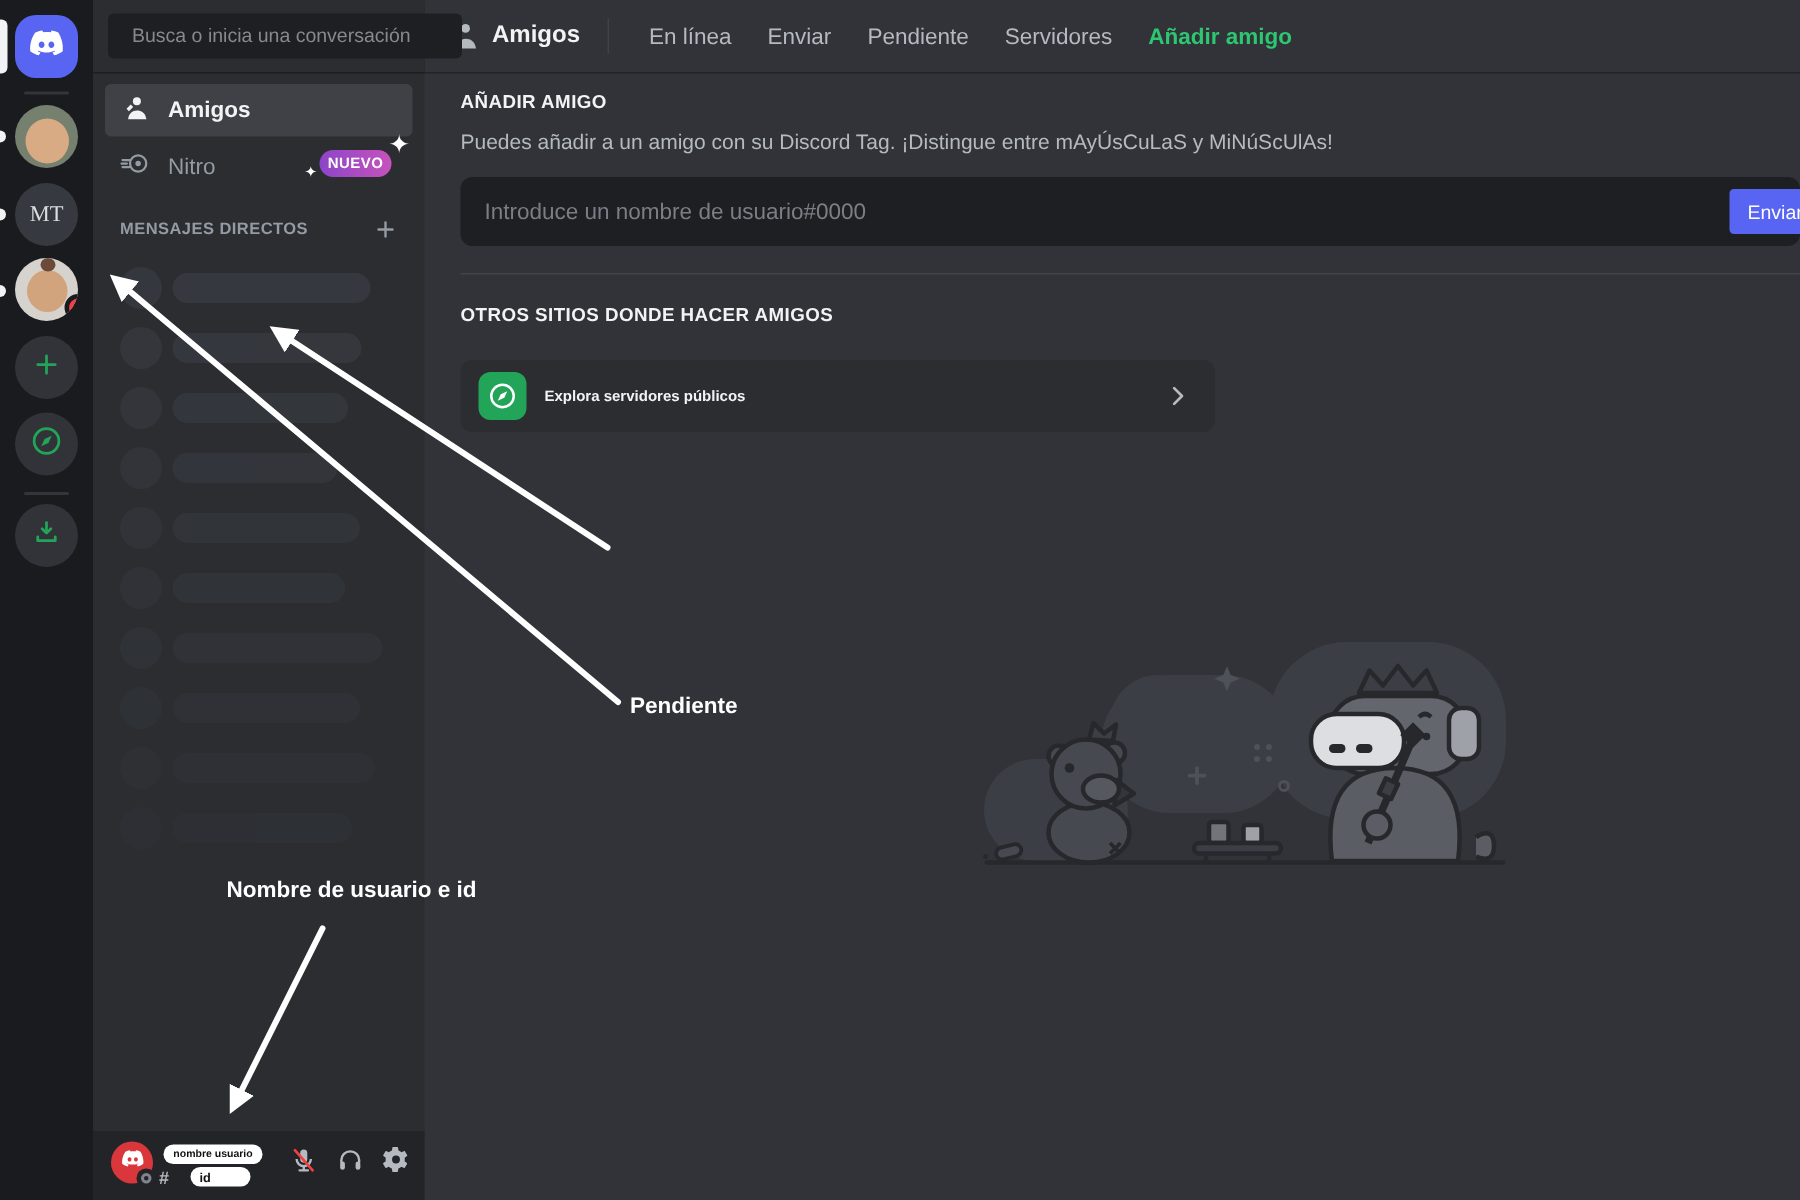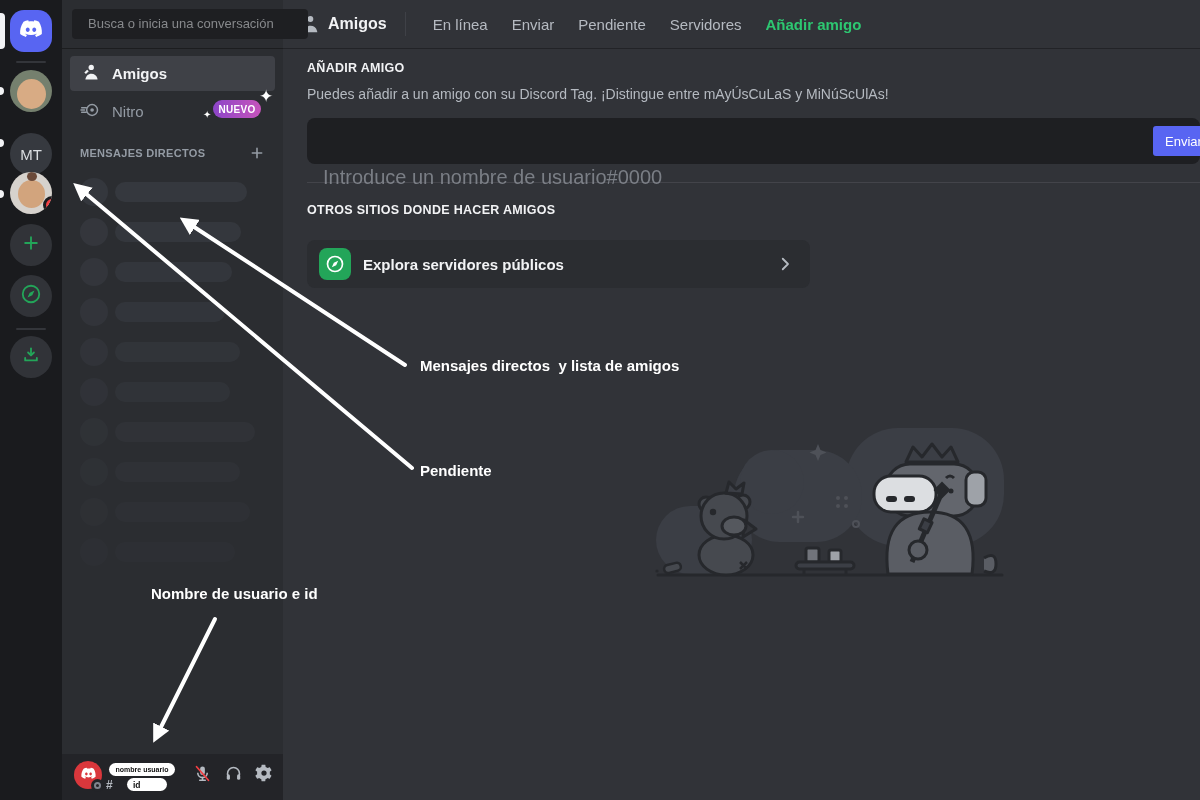--- a/index.html
+++ b/index.html
@@ -73,31 +73,31 @@
   .tb-divider { width:1px; height:24px; background:#3f4147; margin:0 18px; }
   #topbar-tabs { display:flex; align-items:flex-start; gap:6px; }
   .tab { color:#b5bac1; font-size:15px; padding:2px 9px; border-radius:4px; cursor:pointer; white-space:nowrap; }
   .tab-green { color:var(--green_text,#2dc771); font-weight:600; }
 
   .section-h { position:absolute; left:24px; color:#f2f3f5; font-size:12.5px; font-weight:700; letter-spacing:.3px; }
   #add-desc { position:absolute; left:24px; top:86px; color:#b5bac1; font-size:14px; }
   #friend-input-wrap { position:absolute; left:24px; top:118px; width:893px; height:46px;
                        background:#1e1f22; border-radius:8px; }
   #friend-input { position:absolute; left:0; top:0; width:830px; height:46px; background:transparent; border:none; outline:none;
-                  color:#dbdee1; font-size:20px; padding:0 16px; font-family:"Liberation Sans", sans-serif;margin-top:36px; }
+                  color:#dbdee1; font-size:15px; padding:0 16px; font-family:"Liberation Sans", sans-serif; }
   #friend-input::placeholder { color:#7a7e85; opacity:1; }
   #send-btn { position:absolute; left:846px; top:8px; height:30px; width:220px; background:var(--blurple,#5865f2);
               border:none; border-radius:3px; color:#fff; font-size:13px; font-weight:500; text-align:left;
               padding:0 12px; white-space:nowrap; overflow:hidden; cursor:pointer; font-family:"Liberation Sans", sans-serif; }
   #section-divider { position:absolute; left:24px; top:182px; width:893px; height:1px; background:rgba(151,151,159,.18); }
   #explore-card { position:absolute; left:24px; top:240px; width:503px; height:48px; background:#2b2d31;
                   border-radius:8px; display:flex; align-items:center; padding:0 16px 0 12px; cursor:pointer; }
   #explore-icon { width:32px; height:32px; border-radius:8px; background:var(--green,#23a559);
                   display:flex; align-items:center; justify-content:center; }
-  #explore-label { color:#f2f3f5; font-size:15px; font-weight:600; margin-left:12px; }
+  #explore-label { color:#f2f3f5; font-size:10px; font-weight:600; margin-left:12px; }
   #explore-chevron { margin-left:auto; color:#b5bac1; display:flex; }
 
   #empty-illustration { position:absolute; left:367px; top:424px; }
   #empty-caption { position:absolute; left:329px; top:622px; width:430px; text-align:center;
                    color:#949ba4; font-size:15px; line-height:1.35; }
 
   
   #annotation-layer { position:absolute; left:0; top:0; width:1200px; height:800px; z-index:50; pointer-events:none; }
   .ann-label { position:absolute; color:#fff; font-size:15px; font-weight:700; white-space:pre; }
   #ann-dm { left:420px; top:357px; }
@@ -117,21 +117,21 @@
     </span>
   </div>
   <span class="rail-divider" style="top:61px;"></span>
 
   <span class="rail-pill" style="top:87px;height:8px;width:4px;"></span>
   <div class="rail-btn avatar-photo1" style="top:70px;">
       <span class="face"></span>
     </div>
 
   <span class="rail-pill" style="top:139px;height:8px;width:4px;"></span>
-  <div class="rail-btn avatar-mt" style="top:133px;">
+  <div class="rail-btn avatar-mt" style="top:122px;font-family:Liberation Serif, serif;">
     <span>MT</span>
   </div>
 
   <span class="rail-pill" style="top:190px;height:8px;width:4px;"></span>
   <div class="rail-btn avatar-photo2" style="top:172px;">
     <span class="face"></span>
     <span class="tuft"></span>
     <span class="mention-badge">1</span>
   </div>
 
@@ -398,16 +398,15 @@
   <svg width="1200" height="800" viewBox="0 0 1200 800">
     <defs>
       <marker id="arrow" viewBox="0 0 10 10" refX="6.5" refY="5" markerWidth="4.5" markerHeight="4.5" orient="auto-start-reverse">
         <path d="M0 0 L10 5 L0 10 z" fill="#fff"></path>
       </marker>
     </defs>
     <line x1="405" y1="365" x2="185" y2="221" stroke="#fff" stroke-width="4" stroke-linecap="round" marker-end="url(#arrow)"></line>
     <line x1="412" y1="468" x2="78" y2="187" stroke="#fff" stroke-width="4" stroke-linecap="round" marker-end="url(#arrow)"></line>
     <line x1="215" y1="619" x2="156" y2="737" stroke="#fff" stroke-width="4" stroke-linecap="round" marker-end="url(#arrow)"></line>
   </svg>
-  <span class="ann-label" id="ann-dm">Mensajes directos  y lista de amigos</span>
   <span class="ann-label" id="ann-servers">Pendiente</span>
   <span class="ann-label" id="ann-user">Nombre de usuario e id</span>
 </div>
 
 </body></html>

